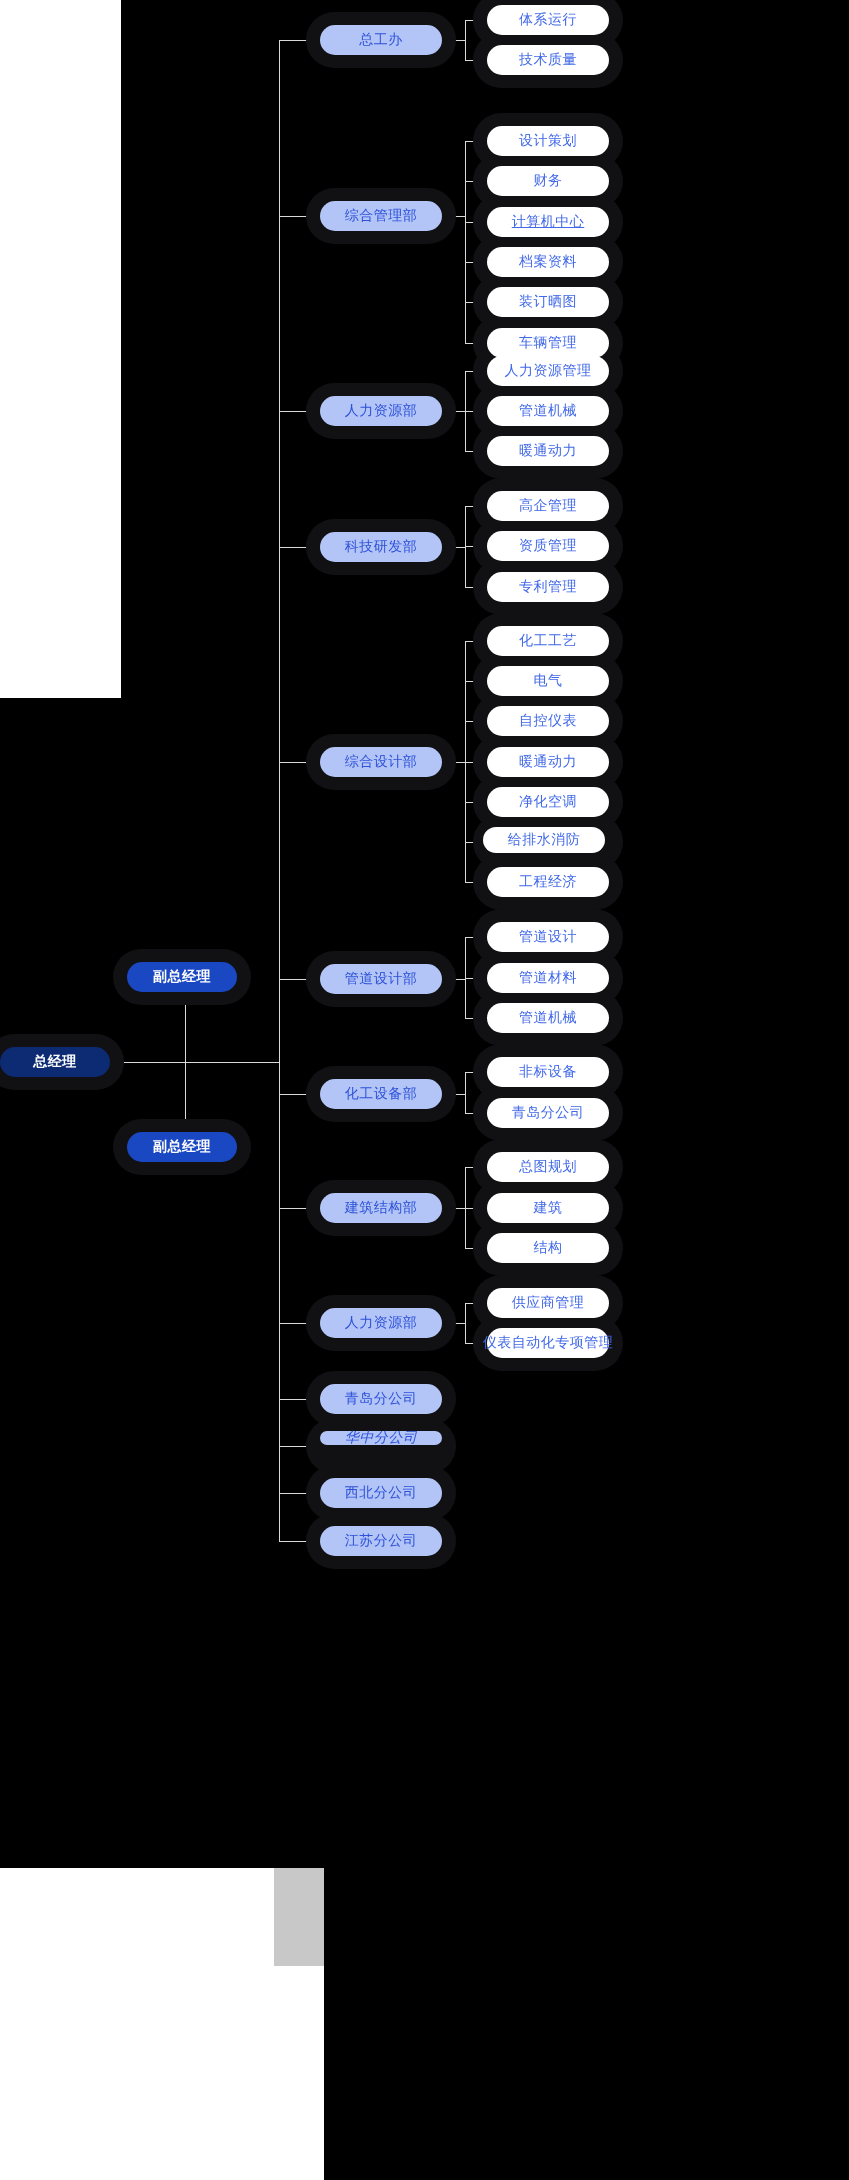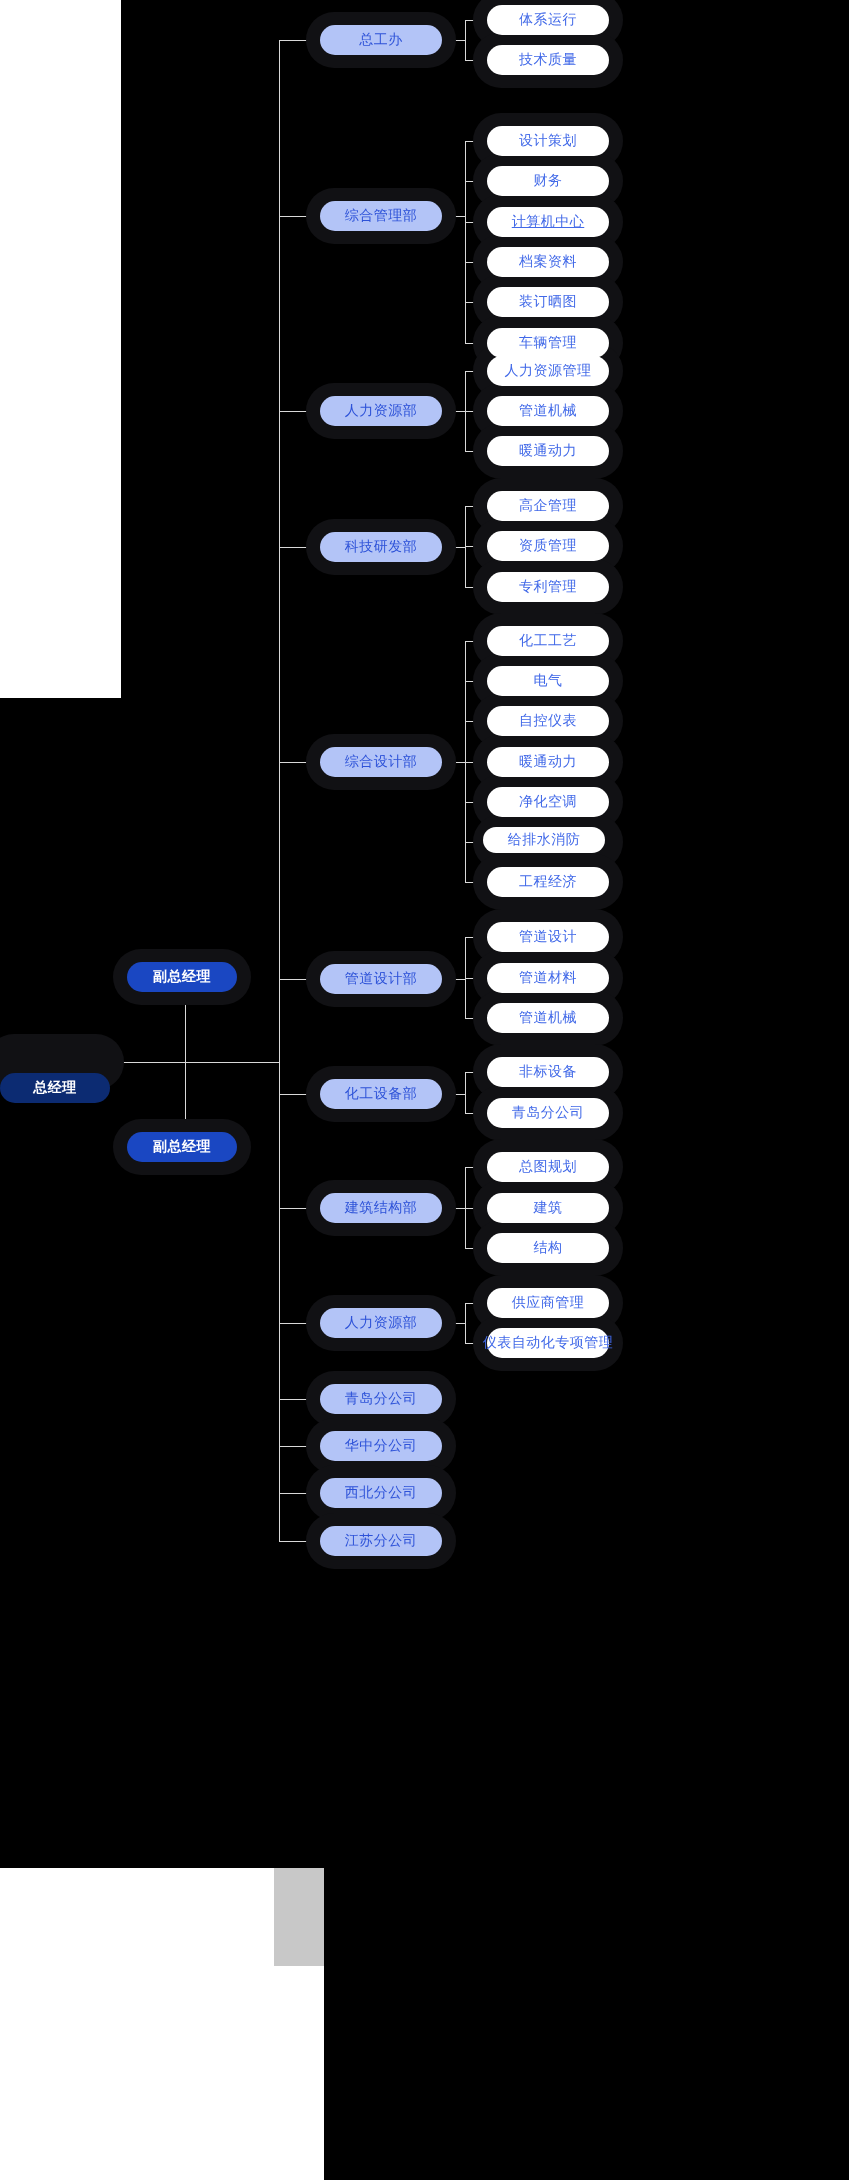--- a/index.html
+++ b/index.html
@@ -51,21 +51,20 @@
     border-radius: 30px;
     white-space: nowrap;
     letter-spacing: 0.5px;
   }
 
   .node.root {
     background: #0c2b72;
     color: #ffffff;
     font-size: 14px;
     font-weight: bold;
-    margin-top: 26px;
   }
 
   .node.deputy {
     background: #1a47c2;
     color: #ffffff;
     font-size: 14px;
     font-weight: bold;
   }
 
   .node.dept {
@@ -250,18 +249,18 @@
       <div class="node leaf" style="left: 487px; top: 1057px; width: 122px; height: 30px;">非标设备</div>
       <div class="node leaf" style="left: 487px; top: 1098px; width: 122px; height: 30px;">青岛分公司</div>
       <div class="node dept" style="left: 320px; top: 1193px; width: 122px; height: 30px;">建筑结构部</div>
       <div class="node leaf" style="left: 487px; top: 1152px; width: 122px; height: 30px;">总图规划</div>
       <div class="node leaf" style="left: 487px; top: 1193px; width: 122px; height: 30px;">建筑</div>
       <div class="node leaf" style="left: 487px; top: 1233px; width: 122px; height: 30px;">结构</div>
       <div class="node dept" style="left: 320px; top: 1308px; width: 122px; height: 30px;">人力资源部</div>
       <div class="node leaf" style="left: 487px; top: 1288px; width: 122px; height: 30px;">供应商管理</div>
       <div class="node leaf" style="left: 487px; top: 1328px; width: 122px; height: 30px;">仪表自动化专项管理</div>
       <div class="node branch" style="left: 320px; top: 1384px; width: 122px; height: 30px;">青岛分公司</div>
-      <div class="node branch" style="left: 320px; top: 1431px; width: 122px; height: 30px;">华中分公司</div>
+      <div class="node branch" style="left: 320px; top: 1431px; width: 122px; height: 14px; font-style: italic;">华中分公司</div>
       <div class="node branch" style="left: 320px; top: 1478px; width: 122px; height: 30px;">西北分公司</div>
       <div class="node branch" style="left: 320px; top: 1526px; width: 122px; height: 30px;">江苏分公司</div>
     </div>
 
 </div>
 
 </body></html>

